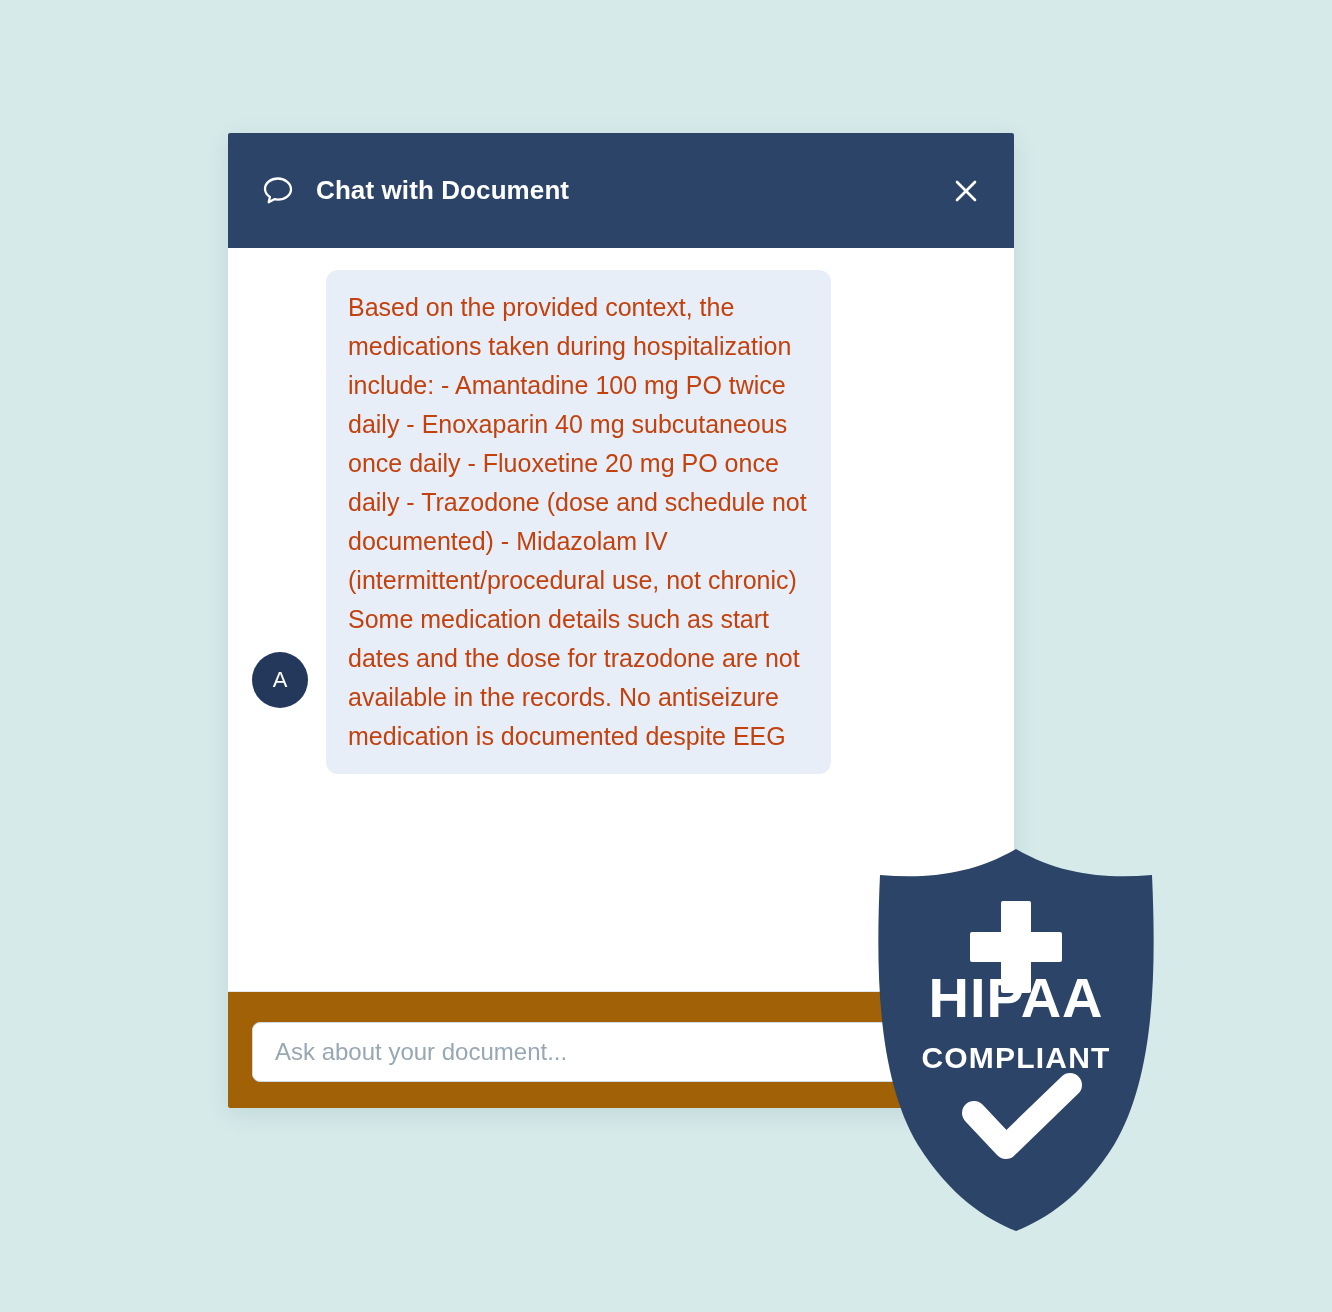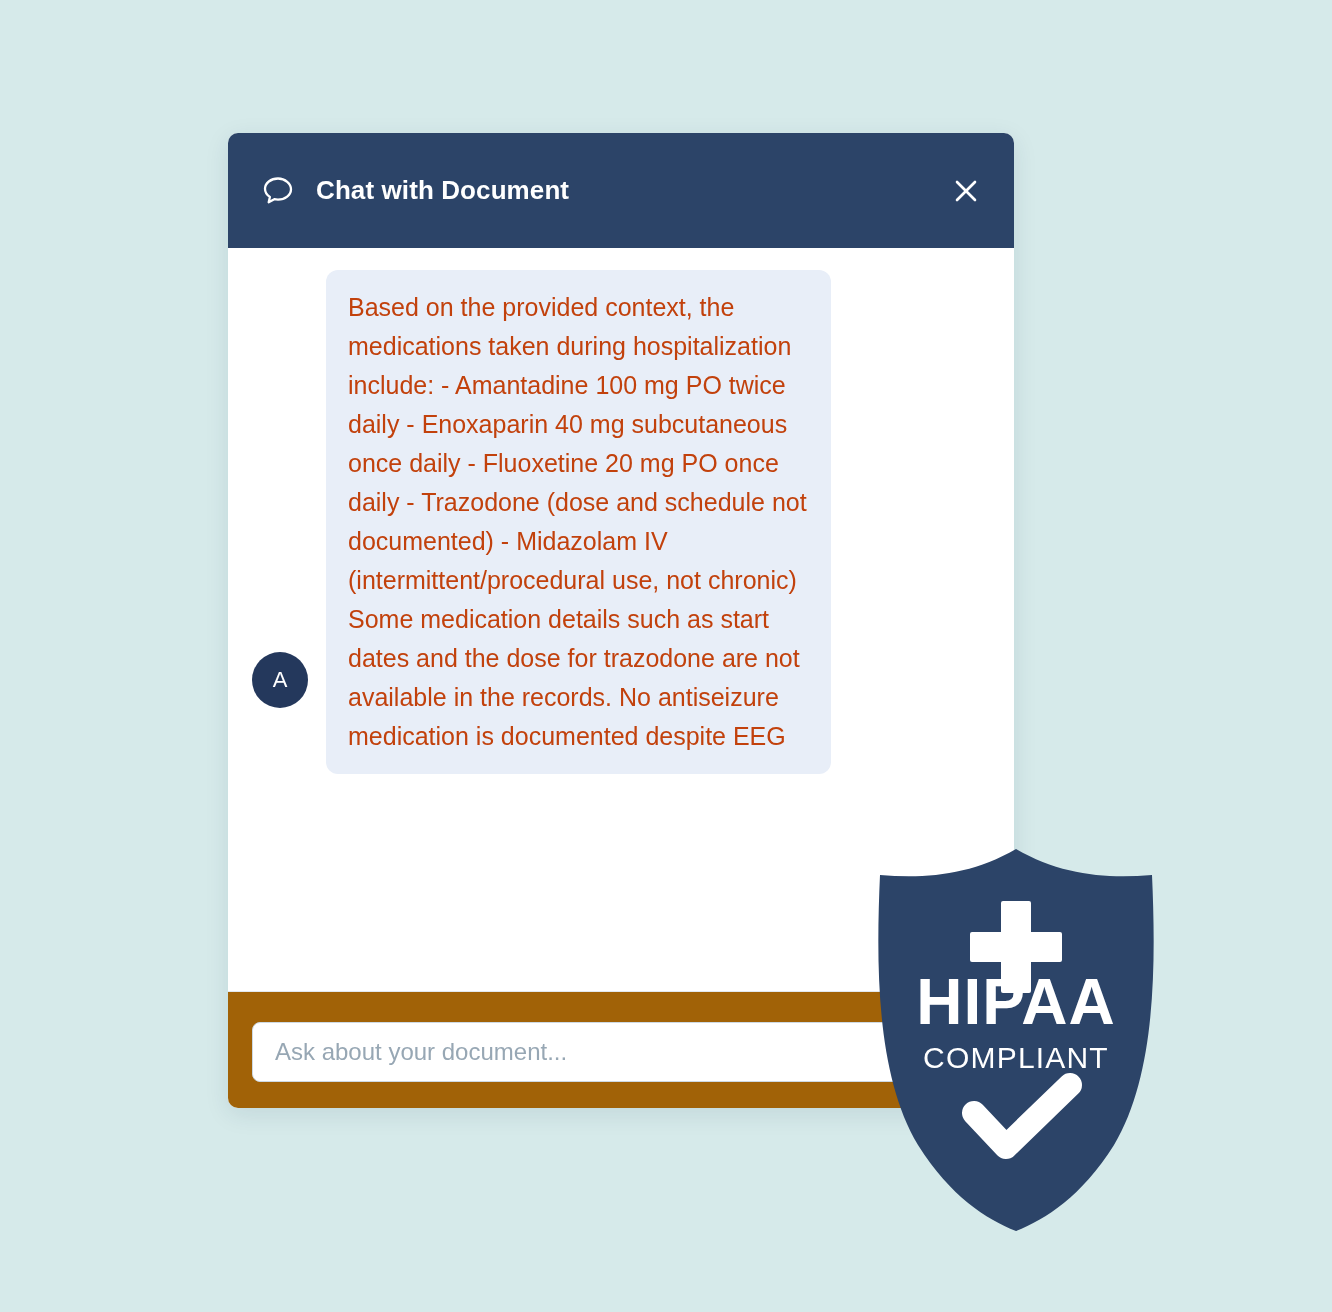--- a/index.html
+++ b/index.html
@@ -16,21 +16,21 @@
   }
 
   
   .chat-window {
     position: absolute;
     left: 228px;
     top: 133px;
     width: 786px;
     height: 975px;
     background: #ffffff;
-    border-radius: 10px;
+    border-radius: 2px;
     box-shadow: 0 6px 24px rgba(20, 45, 80, 0.10);
     display: flex;
     flex-direction: column;
     overflow: hidden;
   }
 
   .chat-header {
     height: 115px;
     background: #2c4468;
     display: flex;
@@ -166,33 +166,33 @@
     width: 320px;
     height: 390px;
     pointer-events: none;
   }
   .badge-hipaa {
     position: absolute;
     top: 125px;
     width: 100%;
     text-align: center;
     color: #ffffff;
-    font-size: 64px;
+    font-size: 56px;
     font-weight: bold;
     letter-spacing: 1px;
     line-height: 1;
   }
   .badge-compliant {
     position: absolute;
     top: 198px;
     width: 100%;
     text-align: center;
     color: #ffffff;
     font-size: 30px;
-    font-weight: normal;
+    font-weight: bold;
     letter-spacing: 1.2px;
     line-height: 1;
   }
 </style>
 </head>
 <body>
 
 <div class="chat-window">
 
   <div class="chat-header">

